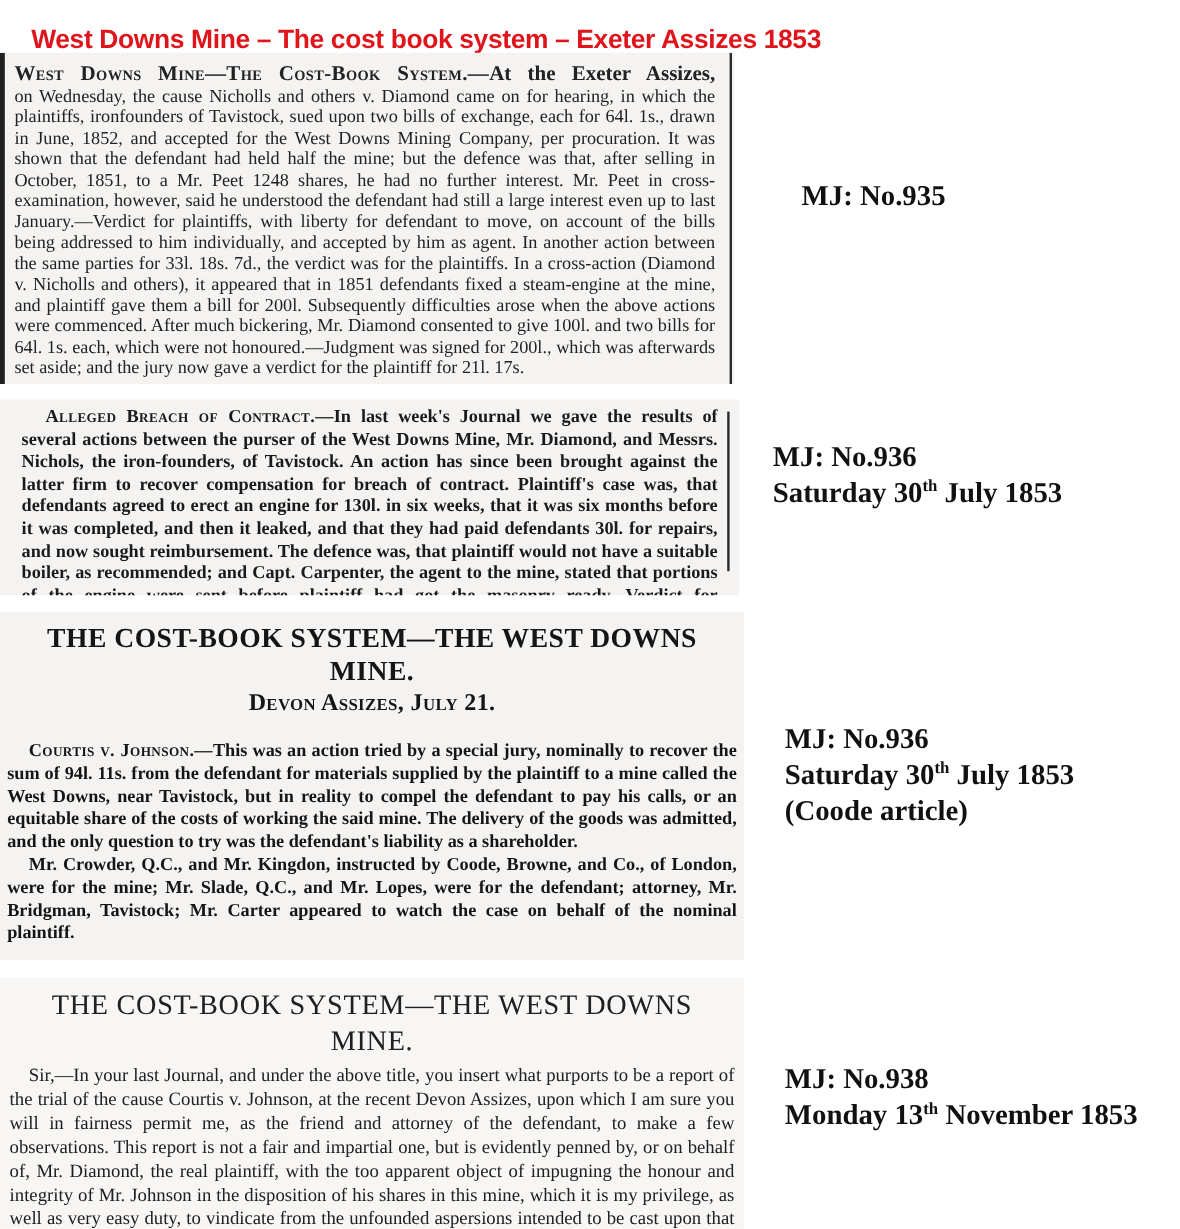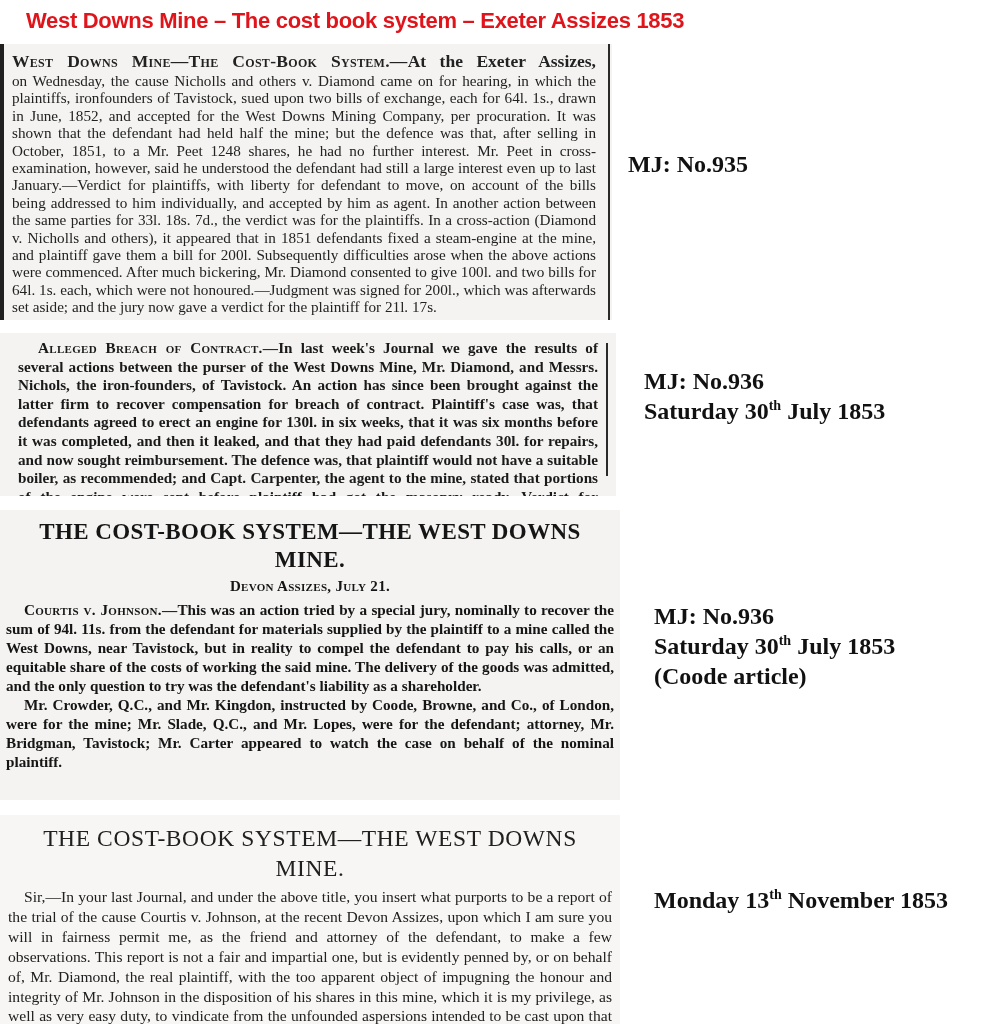--- a/index.html
+++ b/index.html
@@ -1,18 +1,18 @@
 <!DOCTYPE html>
 <html><head>
 <meta charset="utf-8">
 <style>
   html, body { margin: 0; padding: 0; background: #ffffff; }
   body { width: 983px; height: 1024px; position: relative; overflow: hidden; }
   .title {
-    position: absolute; left: 26px; top: 8px;
+    position: absolute; left: 26px; top: 20px;
     font-family: "Liberation Sans", sans-serif; font-weight: bold;
     font-size: 22px; color: #e0141b; letter-spacing: -0.3px; white-space: nowrap;
   }
   .clip {
     position: absolute; left: 0; overflow: hidden;
     background: #f4f3f1;
     font-family: "Liberation Serif", serif; color: #1c1c1c;
     text-align: justify;
   }
   .clip p { margin: 0; }
@@ -23,34 +23,34 @@
 
   #clip1 { top: 44px; width: 612px; height: 276px; padding: 6px 16px 0 12px; box-sizing: border-box; font-size: 15.2px; line-height: 17.4px; color: #222; }
   #clip1 .head { font-size: 17.5px; font-weight: bold; line-height: 22px; }
   #clip1 .rule-right { right: 2px; }
 
   #clip2 { top: 333px; width: 616px; height: 163px; padding: 6px 18px 0 18px; box-sizing: border-box; font-size: 15.2px; line-height: 18.6px; color: #1a1a1a; font-weight: bold; filter: blur(0.3px); }
   #clip2 .rule-right { right: 8px; top: 10px; bottom: 20px; }
 
   #clip3 { top: 510px; width: 620px; height: 290px; padding: 8px 6px 0 6px; box-sizing: border-box; font-size: 15.2px; line-height: 19px; color: #151515; font-weight: bold; filter: blur(0.45px); }
   #clip3 .big { font-size: 23px; text-align: center; font-weight: bold; letter-spacing: 0.4px; line-height: 28px; margin-bottom: 2px; }
-  #clip3 .sub { text-align: center; font-size: 15px; line-height: 20px; margin-bottom: 4px; }
+  #clip3 .sub { text-align: center; font-size: 20px; line-height: 20px; margin-bottom: 20px; }
   #clip3 .indent { text-indent: 18px; }
 
   #clip4 { top: 815px; width: 620px; height: 209px; padding: 8px 8px 0 8px; box-sizing: border-box; font-size: 15.6px; line-height: 19.9px; color: #202020; background: #f7f6f4; }
   #clip4 .big { font-size: 23.5px; text-align: center; letter-spacing: 0.6px; line-height: 30px; margin-bottom: 4px; }
   #clip4 .indent { text-indent: 16px; }
 
   .caption {
     position: absolute;
     font-family: "Liberation Serif", serif; font-weight: bold;
     font-size: 24px; line-height: 30px; color: #111; white-space: nowrap;
   }
   .caption sup { font-size: 14px; vertical-align: 9px; line-height: 0; }
-  #cap1 { left: 628px; top: 149px; text-align: right; }
+  #cap1 { left: 668px; top: 149px; text-align: right; }
   #cap2 { left: 644px; top: 366px; }
   #cap3 { left: 654px; top: 601px; }
   #cap4 { left: 654px; top: 885px; }
 </style>
 </head>
 <body>
 
 <div class="title">West Downs Mine – The cost book system – Exeter Assizes 1853</div>
 
 <div class="clip" id="clip1">
@@ -82,14 +82,15 @@
   <div>MJ: No.936</div>
   <div><span>Saturday 30</span><sup>th</sup><span> July 1853</span></div>
   <div>(Coode article)</div>
 </div>
 
 <div class="clip" id="clip4">
   <p class="big">THE COST-BOOK SYSTEM—THE WEST DOWNS MINE.</p>
   <p class="indent">Sir,—In your last Journal, and under the above title, you insert what purports to be a report of the trial of the cause Courtis v. Johnson, at the recent Devon Assizes, upon which I am sure you will in fairness permit me, as the friend and attorney of the defendant, to make a few observations. This report is not a fair and impartial one, but is evidently penned by, or on behalf of, Mr. Diamond, the real plaintiff, with the too apparent object of impugning the honour and integrity of Mr. Johnson in the disposition of his shares in this mine, which it is my privilege, as well as very easy duty, to vindicate from the unfounded aspersions intended to be cast upon that gentleman's character.</p>
 </div>
 <div class="caption" id="cap4">
+  <div>MJ: No.938</div>
   <div><span>Monday 13</span><sup>th</sup><span> November 1853</span></div>
 </div>
 
 </body></html>

